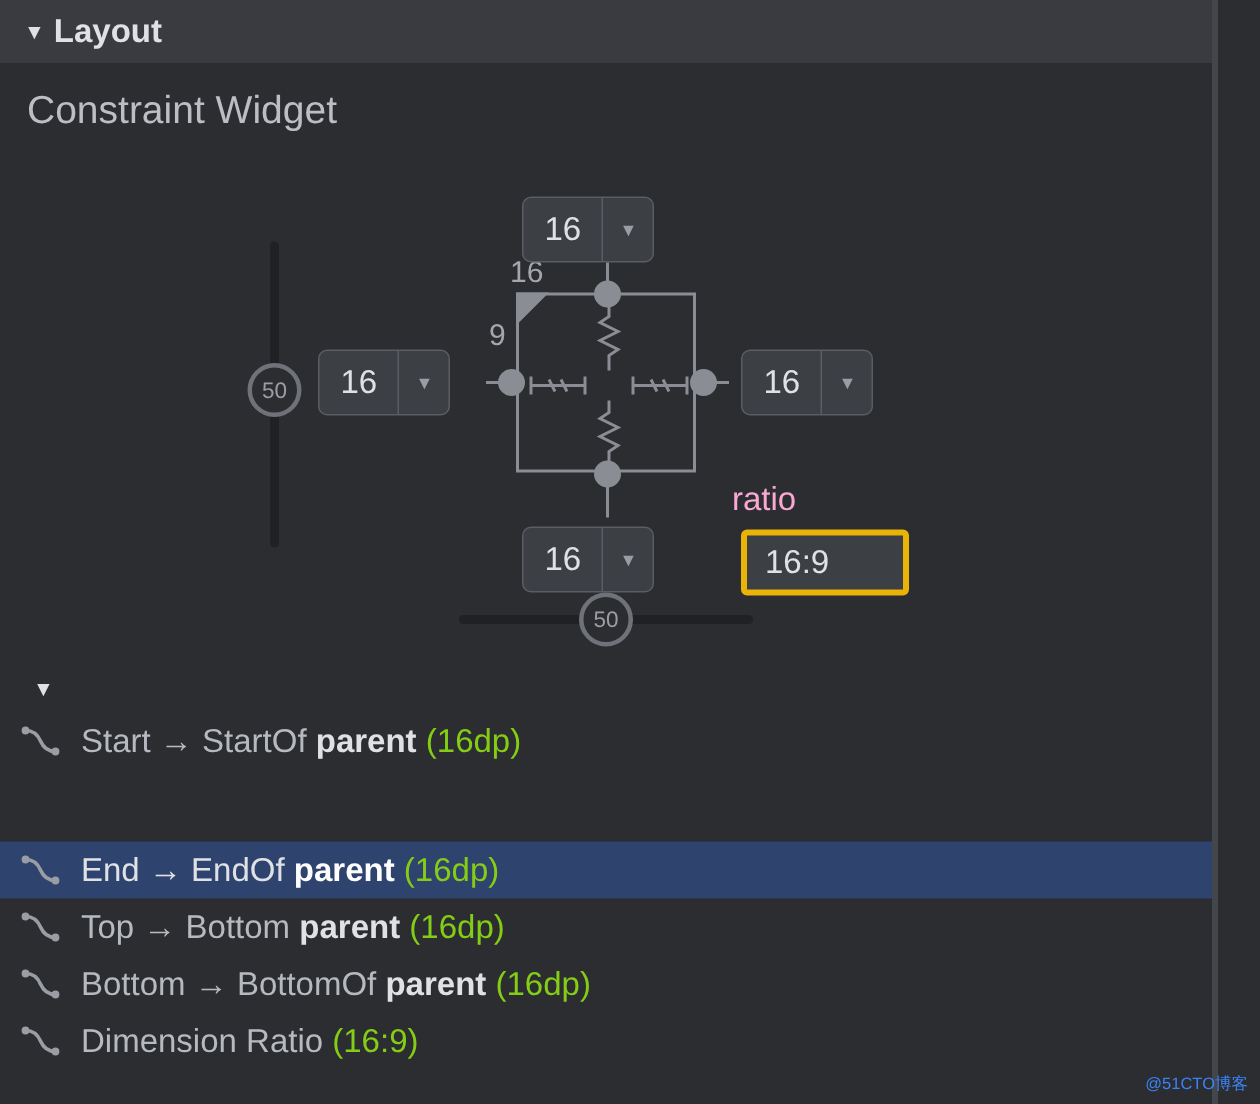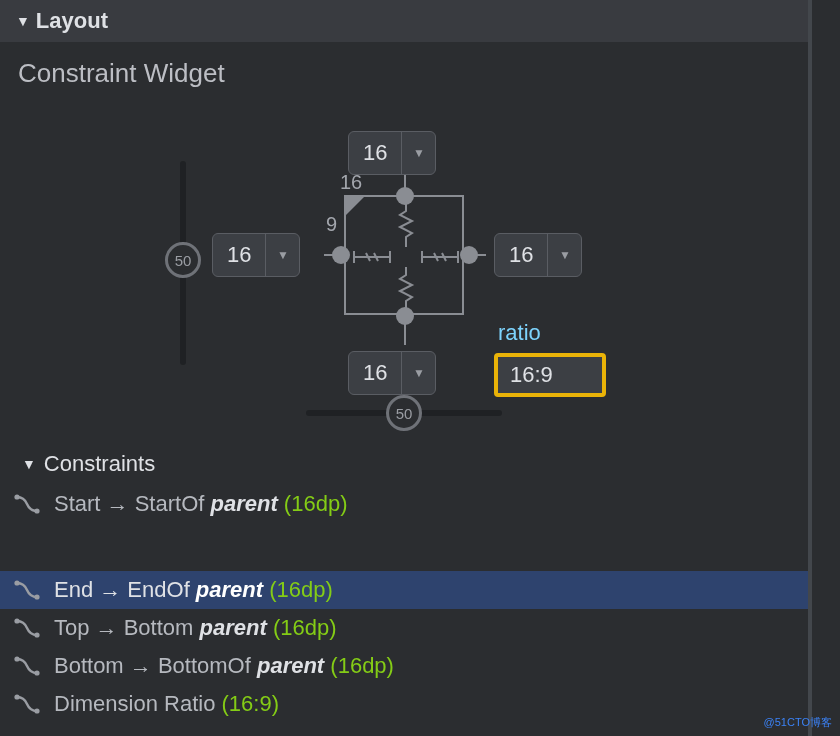--- a/index.html
+++ b/index.html
@@ -128,22 +128,22 @@
     width:36px; height:36px;
     border-radius:50%;
     border:3px solid #6f7278;
     background:#2b2d30;
     color:#9a9da3;
     font-size:15px;
     display:flex; align-items:center; justify-content:center;
   }
   .ratio-label {
     position:absolute;
-    left:344px; top:225px;
-    color:#7dd3fc;
+    left:334px; top:225px;
+    color:#f9a8d4;
     font-size:22px;
   }
   .ratio-input {
     position:absolute;
     left:340px; top:258px;
     width:112px; height:44px;
     background:#3c3f44;
     border:4px solid #eab308;
     border-radius:4px;
     color:#dfe1e5;
@@ -167,21 +167,21 @@
     gap: 14px;
     padding: 6px 14px;
     font-size:22px;
     color:#b6b9bf;
   }
   .constraint-row.selected {
     background:#2e436e;
     color:#dfe1e5;
     margin-top:48px;
   }
-  .constraint-row .bold { color:#dfe1e5; font-weight:700;font-style:italic; }
+  .constraint-row .bold { color:#dfe1e5; font-weight:700; }
   .constraint-row.selected .bold { color:#ffffff; }
   .constraint-row .dp { color:#84cc16; }
   .c-icon { width:26px; height:22px; flex:none; }
   .watermark {
     position:absolute;
     right:8px; bottom:6px;
     font-size:11px;
     color:#3b82f6;
   }
 </style>
@@ -254,21 +254,20 @@
 
       <div class="ratio-label">ratio</div>
       <div class="ratio-input">
         <span>16:9</span>
       </div>
     </div>
   </div>
 
   <div class="sub-header">
     <span class="tri">▼</span>
-    <span>Constraints</span>
   </div>
 
   <div id="constraints-list">
       <div class="constraint-row">
         <svg class="c-icon" viewBox="0 0 26 22">
           <path d="M3 4 Q10 4 13 11 Q16 18 23 18" fill="none" stroke="#9a9da3" stroke-width="2.4"></path>
           <circle cx="3" cy="4" r="2.6" fill="#9a9da3"></circle>
           <circle cx="23" cy="18" r="2.6" fill="#9a9da3"></circle>
         </svg>
         <span><span>Start → StartOf </span><span class="bold">parent</span> <span class="dp">(16dp)</span></span>

